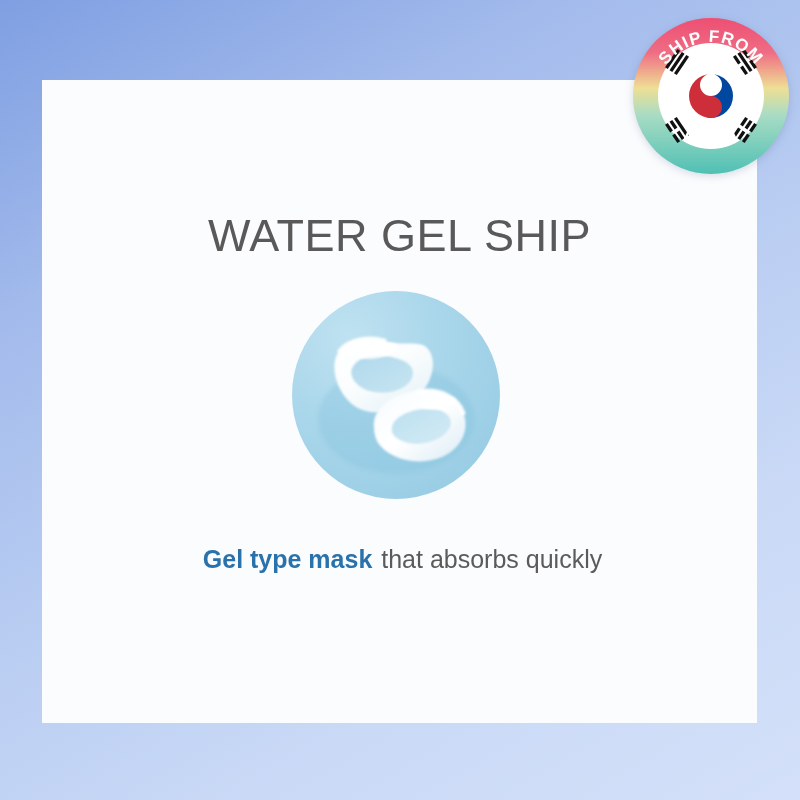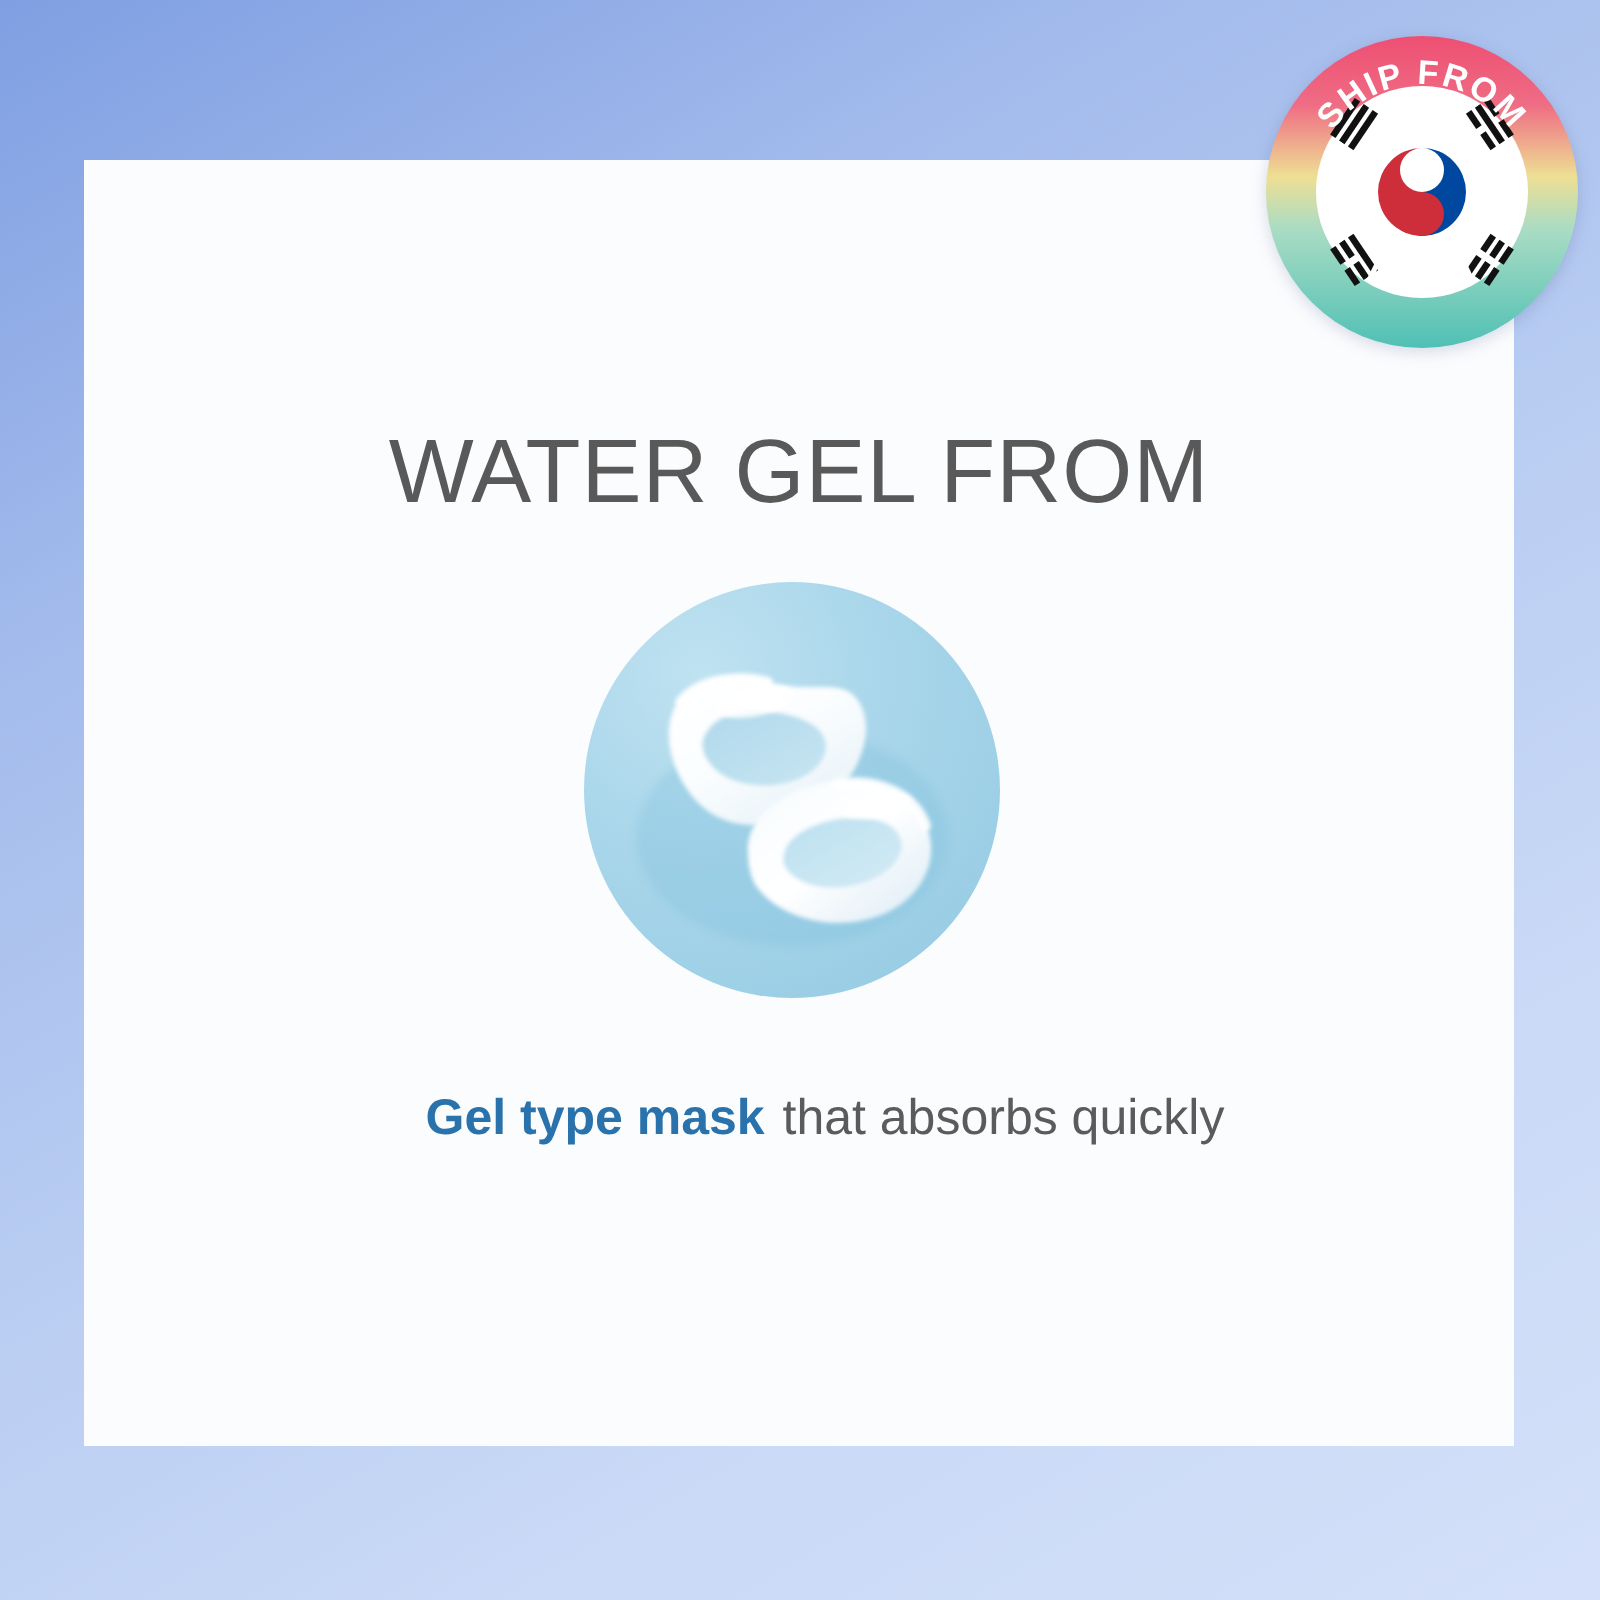--- a/index.html
+++ b/index.html
@@ -65,21 +65,21 @@
   }
   .gel-circle svg {
     display: block;
     width: 208px;
     height: 208px;
   }
 
   
   .caption {
     position: absolute;
-    left: 12px;
+    left: 2px;
     top: 465px;
     width: 715px;
     text-align: center;
     font-size: 25px;
     color: #5b5b5b;
     white-space: nowrap;
   }
   .caption .hl {
     position: relative;
     font-weight: bold;
@@ -121,21 +121,21 @@
     fill: #ffffff;
   }
 </style>
 </head>
 <body>
 
 <div class="stage">
 
   <div class="card">
 
-    <div class="title">WATER GEL FROM</div>
+    <div class="title">WATER GEL SHIP</div>
 
     <div class="gel-circle">
       <svg viewBox="0 0 208 208" xmlns="http://www.w3.org/2000/svg" aria-hidden="true">
         <defs>
           <linearGradient id="gelTop" x1="0.15" y1="0.05" x2="0.85" y2="0.95">
             <stop offset="0%" stop-color="#ffffff"></stop>
             <stop offset="45%" stop-color="#fafdfe"></stop>
             <stop offset="100%" stop-color="#e6f2f8"></stop>
           </linearGradient>
           <linearGradient id="gelBot" x1="0.1" y1="0.1" x2="0.9" y2="0.9">

